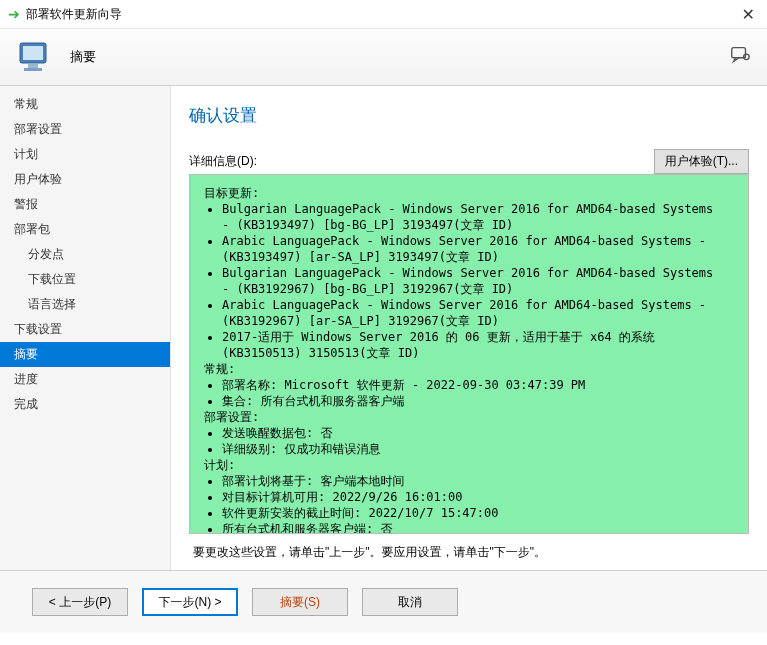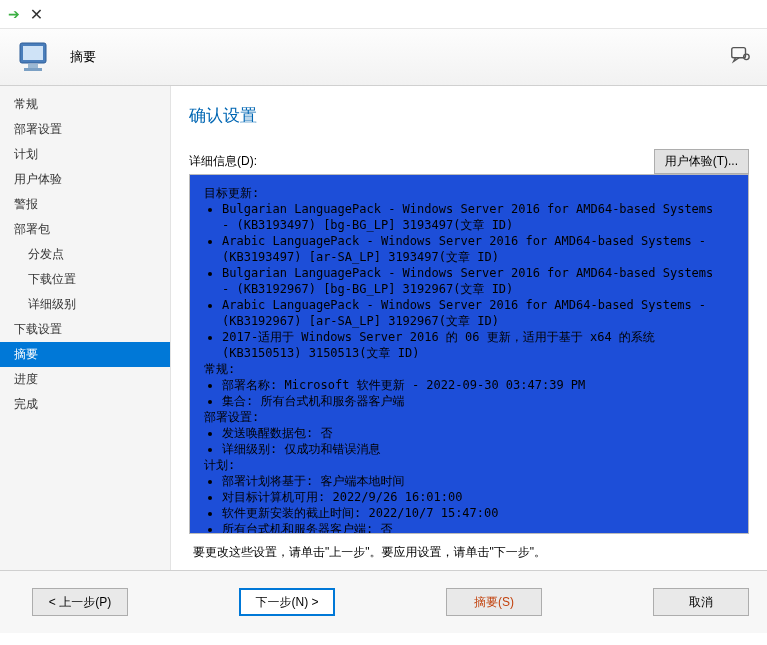--- a/index.html
+++ b/index.html
@@ -14,39 +14,40 @@
   .body{display:flex;height:484px;}
   .sidebar{width:170px;background:#f5f5f5;border-right:1px solid #e3e3e3;padding-top:6px;}
   .side-item{padding:4px 14px;font-size:12px;color:#333;cursor:pointer;white-space:nowrap;}
   .side-item.child{padding-left:28px;}
   .side-item.selected{background:#0078d7;color:#fff;}
   .main{flex:1;padding:14px 18px 8px 18px;display:flex;flex-direction:column;overflow:hidden;}
   .main h2{color:#0066b3;font-weight:normal;font-size:17px;margin:4px 0 22px 0;}
   .detail-row{display:flex;align-items:center;margin-bottom:0;}
   .detail-label{flex:1;}
   .btn-template{font-size:12px;padding:3px 10px;border:1px solid #adadad;background:#e1e1e1;cursor:pointer;}
-  .detail-box{border:1px solid #bbb;height:338px;overflow:auto;padding:10px 28px 10px 14px;font-family:SimSun,"MS Song",monospace;font-size:12px;line-height:16px;background:#1d4ed8;}
+  .detail-box{border:1px solid #bbb;height:338px;overflow:auto;padding:10px 28px 10px 14px;font-family:SimSun,"MS Song",monospace;font-size:12px;line-height:16px;background:#86efac;}
   .detail-box .sec{margin:0;}
   .detail-box ul{margin:0 0 0 12px;padding:0;list-style:disc;}
   .detail-box ul li{margin-left:6px;}
   .hint{margin:10px 4px 0 4px;font-size:12px;}
-  .footer{height:62px;display:flex;align-items:center;justify-content:space-between;padding:0 18px;border-top:1px solid #d0d0d0;background:#f7f7f7;height:62px;}
+  .footer{height:62px;display:flex;align-items:center;justify-content:flex-start;padding:0 18px;border-top:1px solid #d0d0d0;background:#f7f7f7;height:62px;}
   .footer button{min-width:96px;height:28px;margin-left:14px;font-size:12px;border:1px solid #adadad;background:#e9e9e9;cursor:pointer;}
   .footer button.primary{border:2px solid #0078d7;background:#fff;}
   .footer button:disabled{color:#c2410c;cursor:default;}
   
   .detail-box::-webkit-scrollbar{width:16px;}
   .detail-box::-webkit-scrollbar-thumb{background:#c2c2c2;border:1px solid #a0a0a0;}
   .detail-box::-webkit-scrollbar-track{background:#f0f0f0;}
 </style>
 </head>
 <body>
 
 <div class="titlebar">
   <span class="arrow">➔</span>
+  <span class="titlebar-title">部署软件更新向导</span>
   <span class="close-x">✕</span>
 </div>
 
 <div class="header">
   <div class="header-icon">
     <svg width="40" height="40" viewBox="0 0 40 40">
       <rect x="4" y="6" width="26" height="20" rx="2" fill="#4a7ebb" stroke="#2f5e99"></rect>
       <rect x="7" y="9" width="20" height="14" fill="#cfe3f7"></rect>
       <rect x="12" y="27" width="10" height="4" fill="#9bb8d3"></rect>
       <rect x="8" y="31" width="18" height="3" fill="#7ba0c4"></rect>
@@ -66,21 +67,21 @@
 
   <div class="sidebar" id="sidebar">
       <div class="side-item">常规</div>
       <div class="side-item">部署设置</div>
       <div class="side-item">计划</div>
       <div class="side-item">用户体验</div>
       <div class="side-item">警报</div>
       <div class="side-item">部署包</div>
       <div class="side-item child">分发点</div>
       <div class="side-item child">下载位置</div>
-      <div class="side-item child">详细级别</div>
+      <div class="side-item child">语言选择</div>
       <div class="side-item">下载设置</div>
       <div class="side-item selected">摘要</div>
       <div class="side-item">进度</div>
       <div class="side-item">完成</div>
     </div>
 
   <div class="main">
     <h2>确认设置</h2>
 
     <div class="detail-row">

